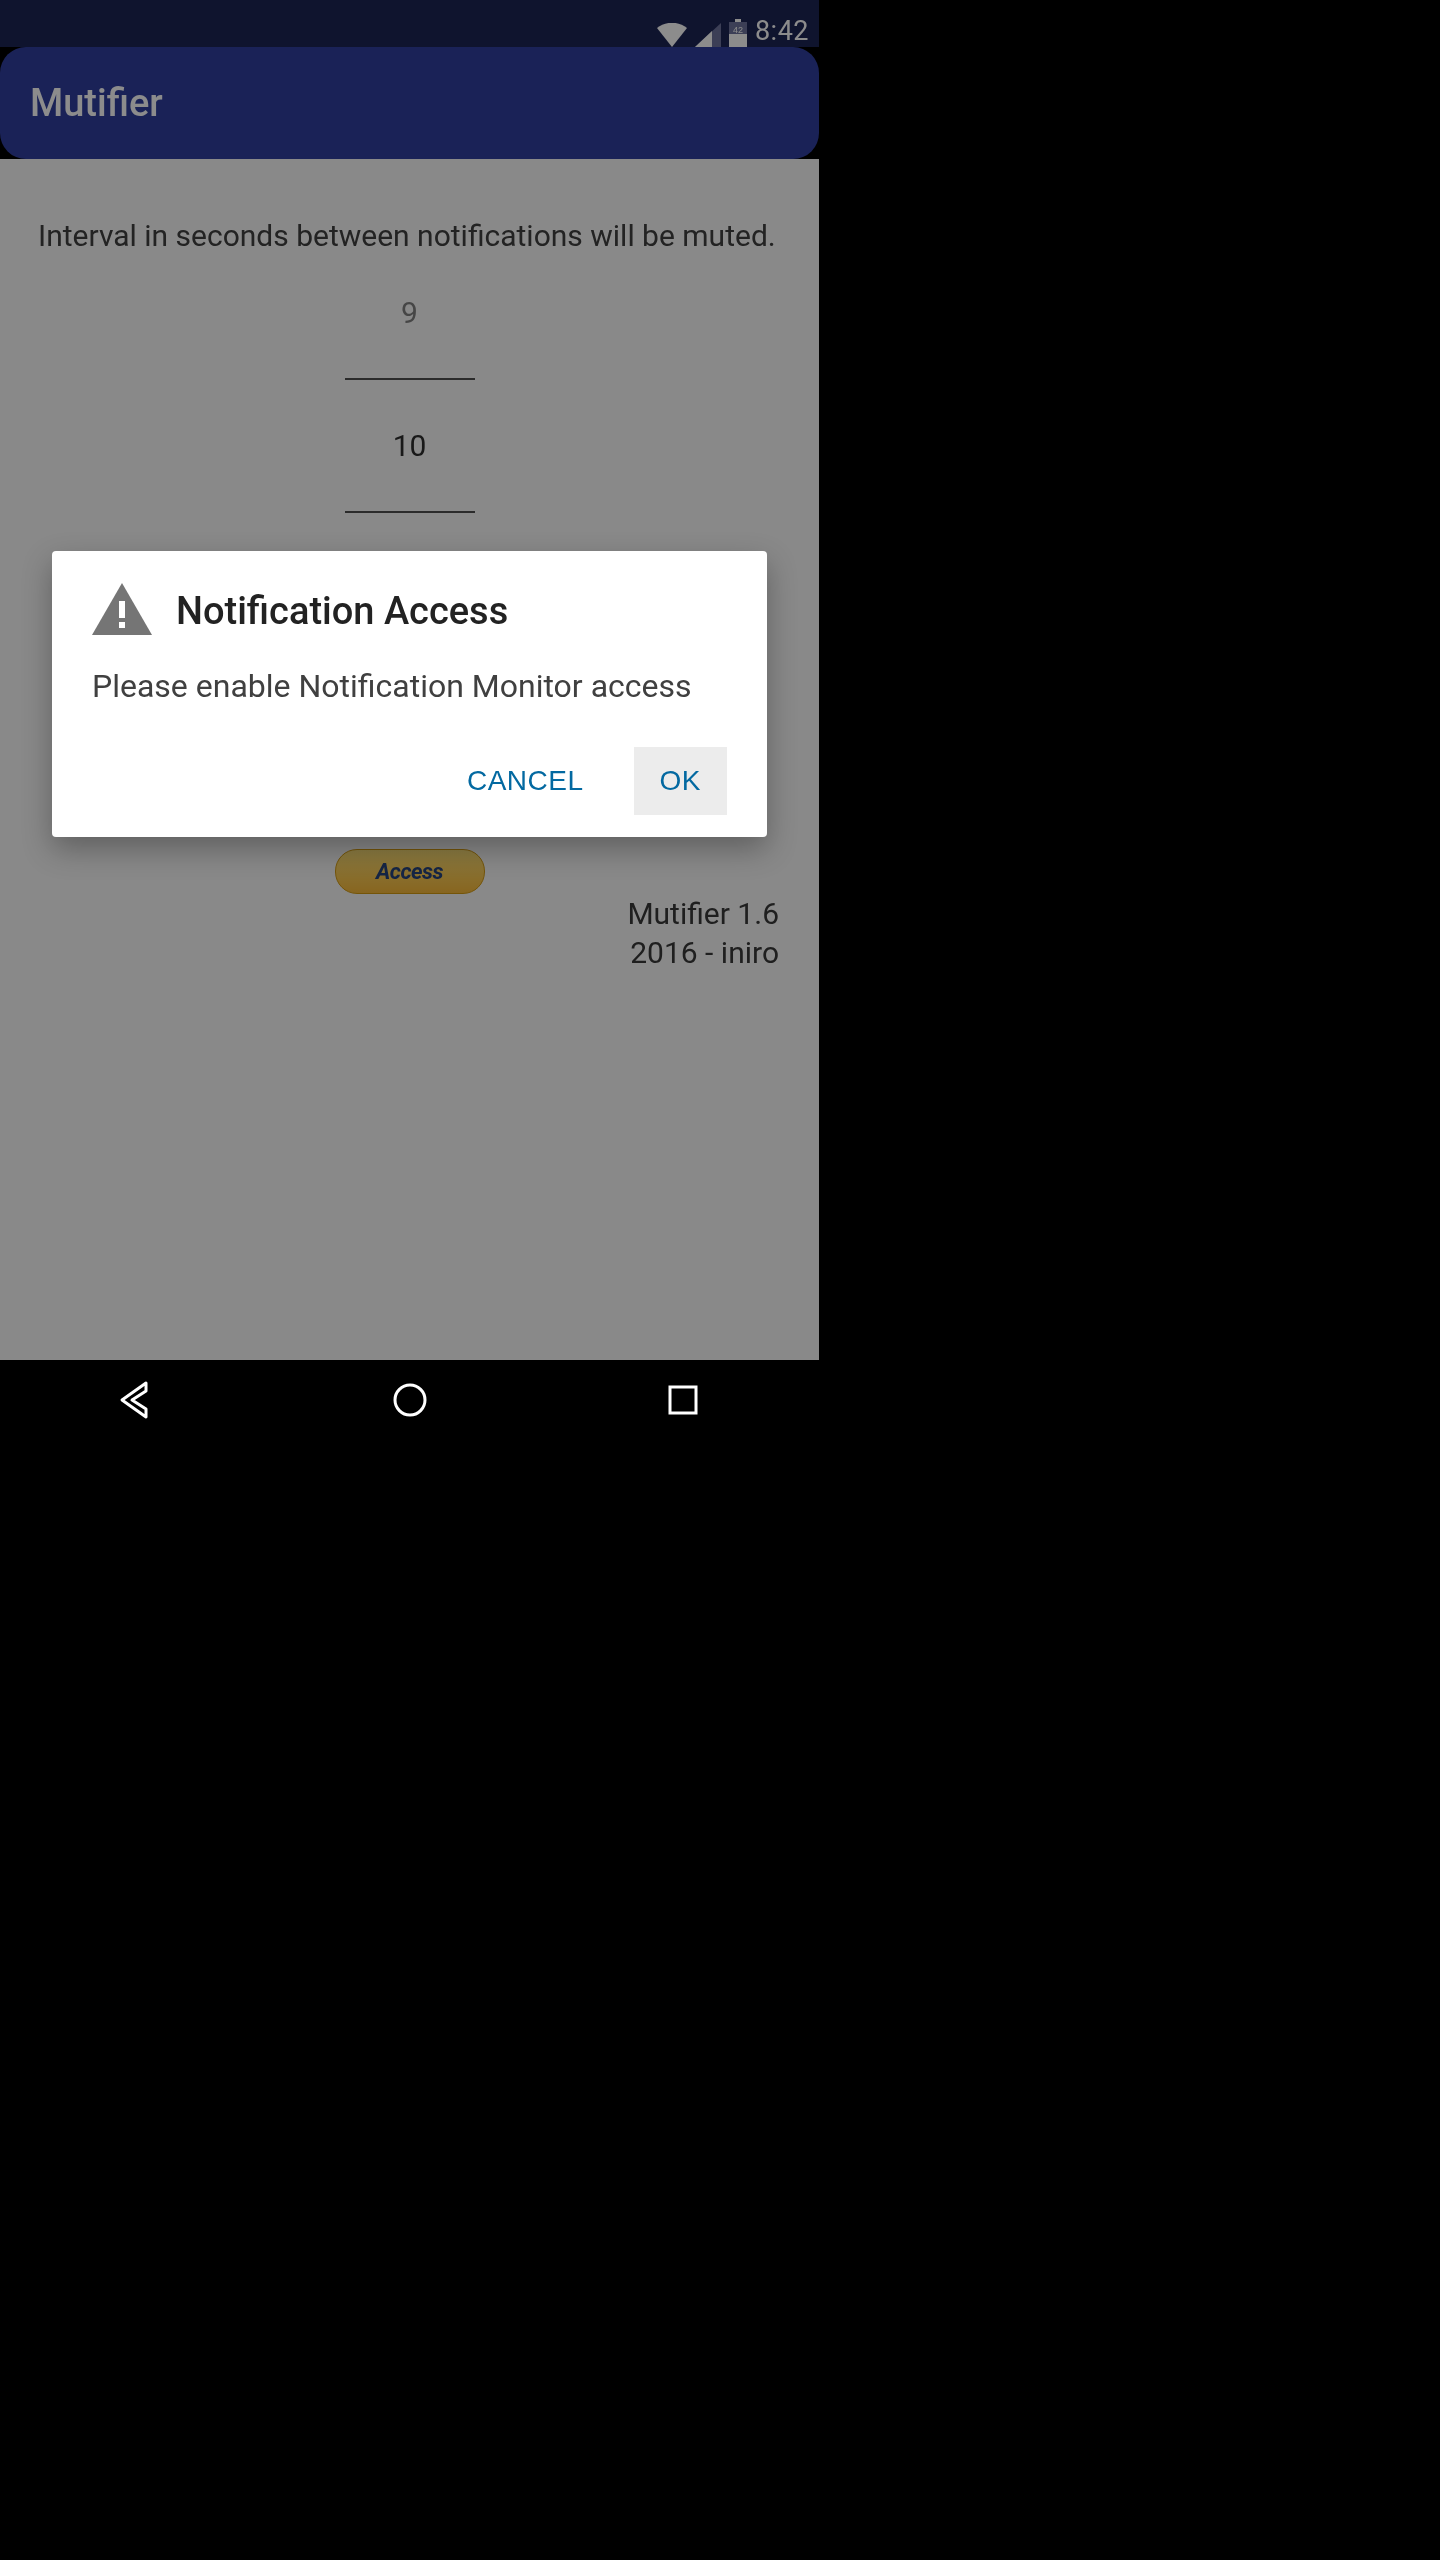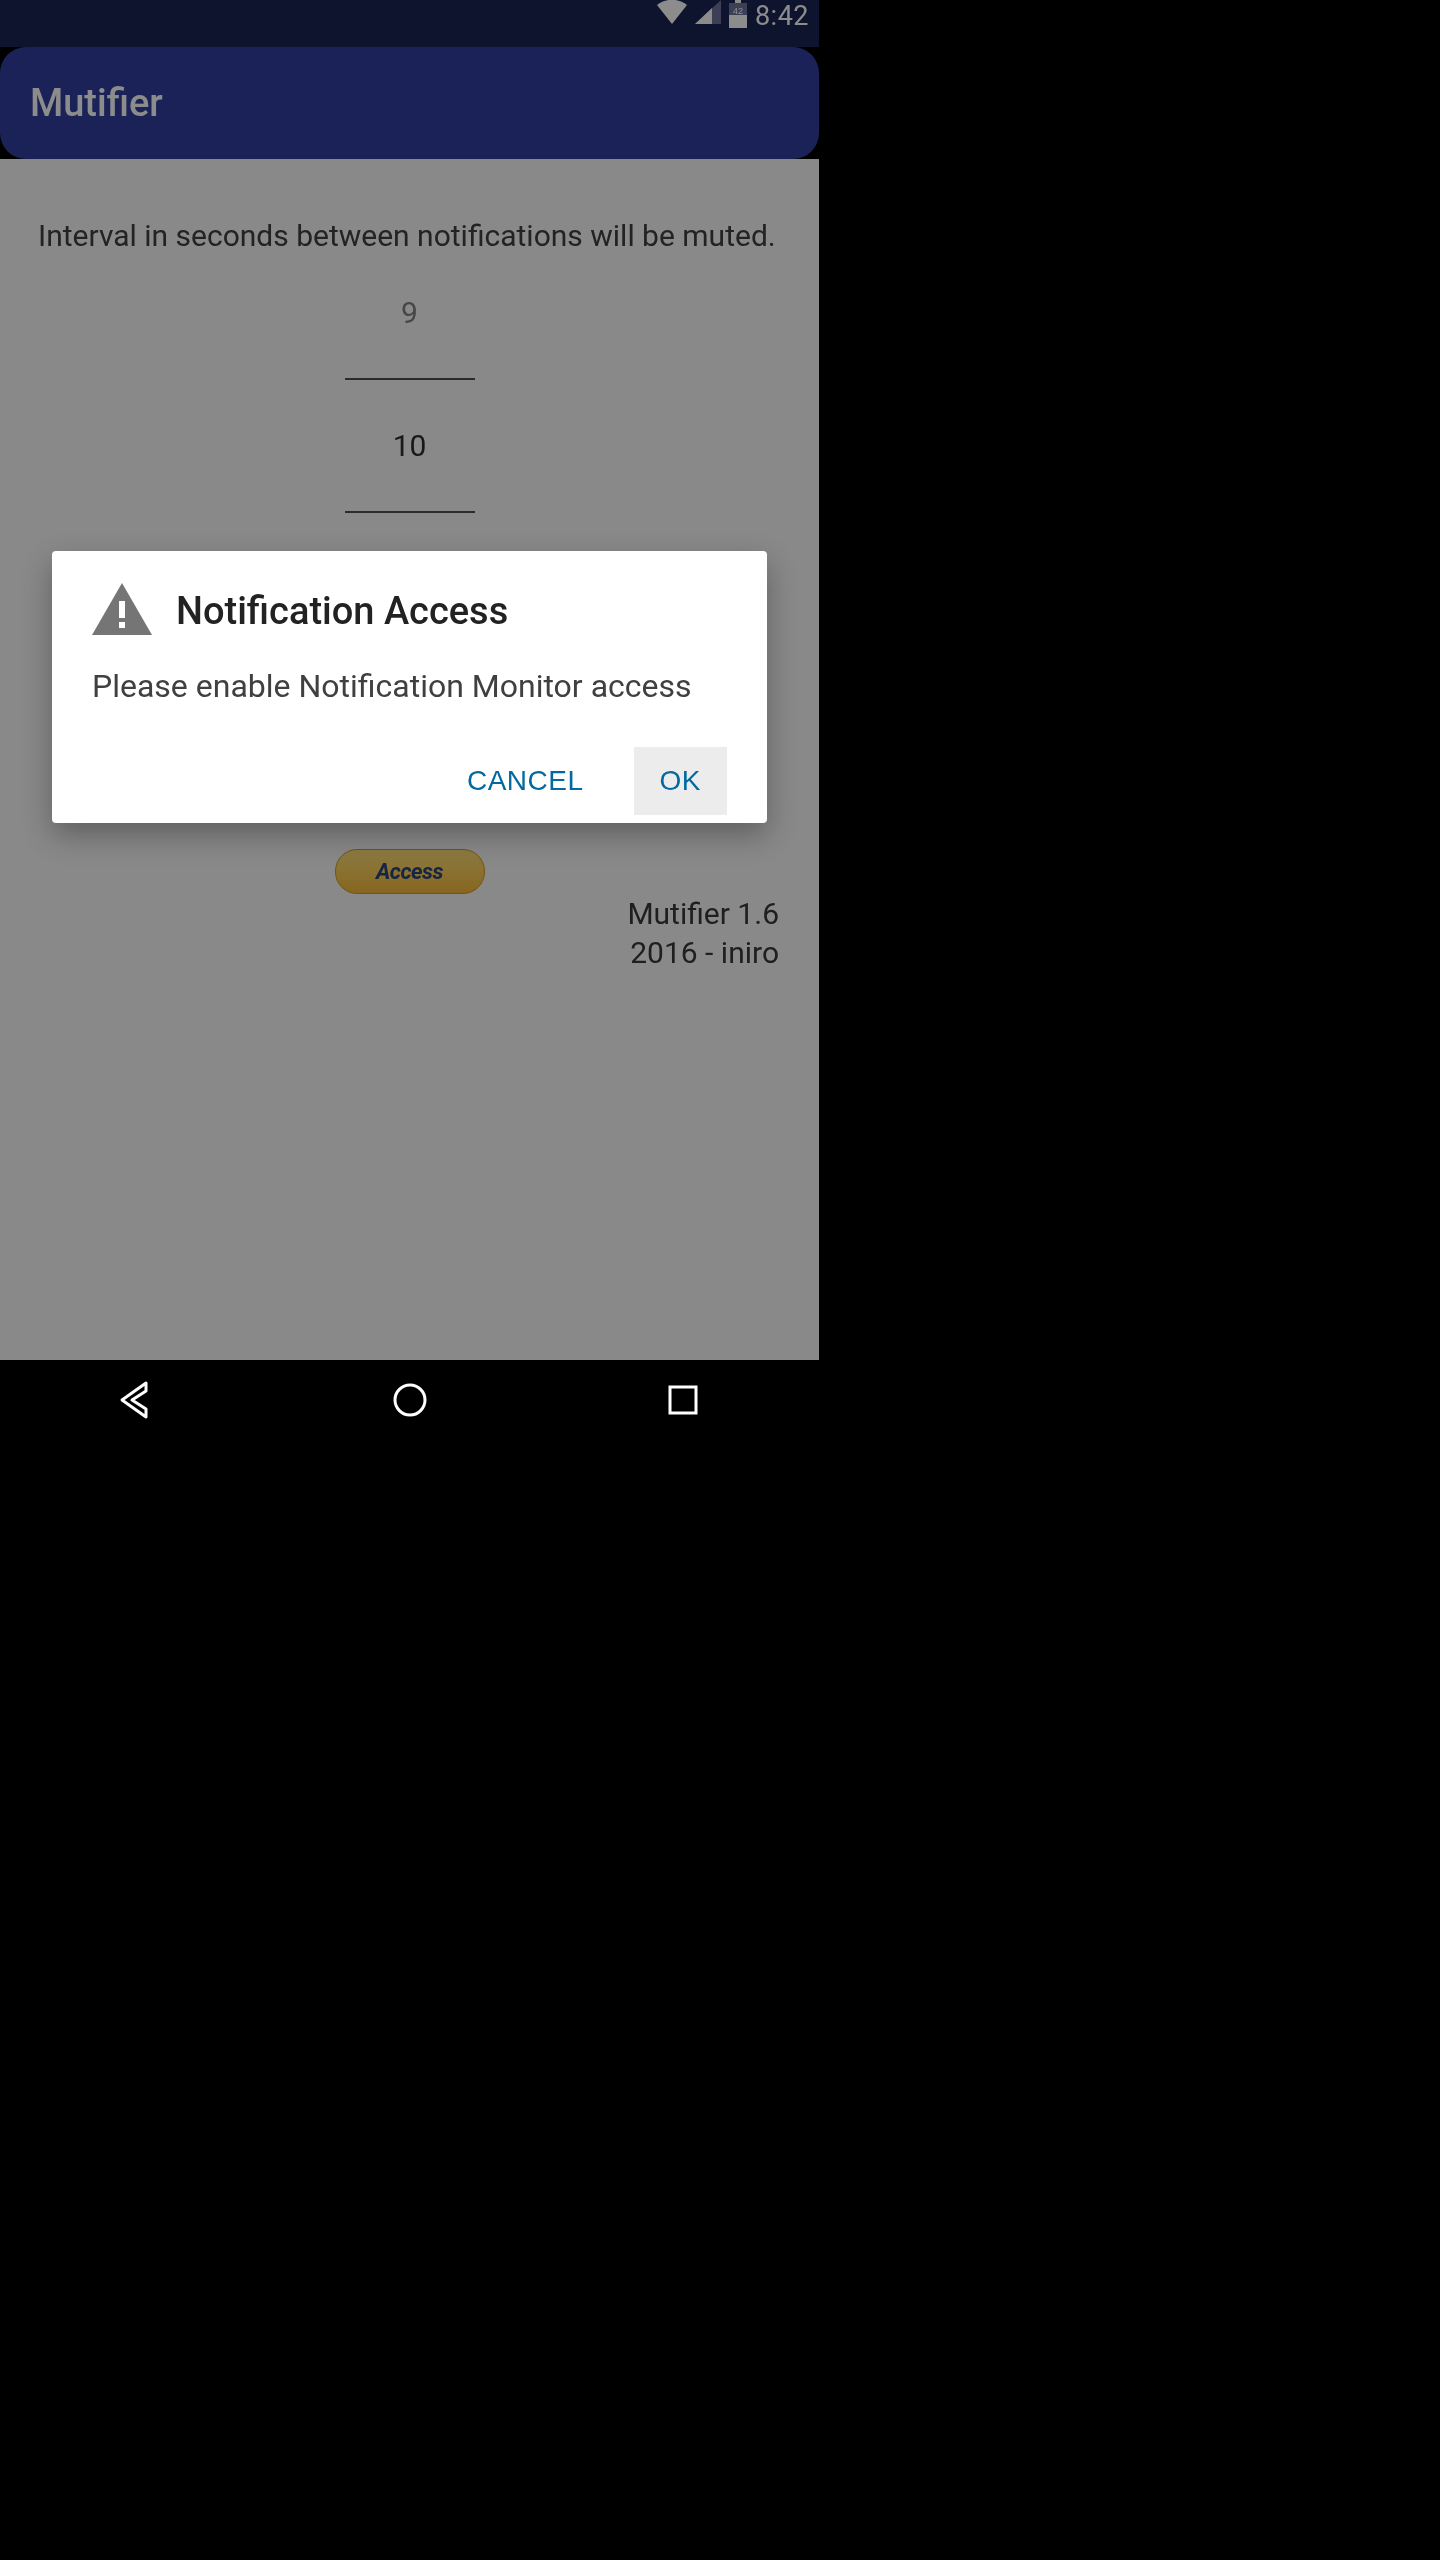--- a/index.html
+++ b/index.html
@@ -11,21 +11,21 @@
     overflow: hidden;
     position: relative;
   }
 
   
   .status-bar {
     height: 47px;
     background: #1d2555;
     display: flex;
     justify-content: flex-end;
-    align-items: flex-start;
+    align-items: flex-end;
     padding-right: 10px;
     gap: 8px;
     color: #ffffff;
   }
   .status-bar .clock {
     font-size: 27px;
     font-weight: 400;
     letter-spacing: 0.5px;
   }
   .status-bar svg { display: block; }
@@ -120,21 +120,21 @@
 
   
   .dialog {
     position: absolute;
     left: 52px;
     width: 715px;
     top: 551px;
     background: #ffffff;
     border-radius: 4px;
     box-shadow: 0 12px 30px rgba(0,0,0,0.3);
-    padding: 32px 40px 8px 40px;
+    padding: 32px 40px 22px 40px;
   }
   .dialog-header {
     display: flex;
     align-items: center;
     gap: 24px;
   }
   .dialog-title {
     font-size: 38px;
     font-weight: 500;
     color: #222;

